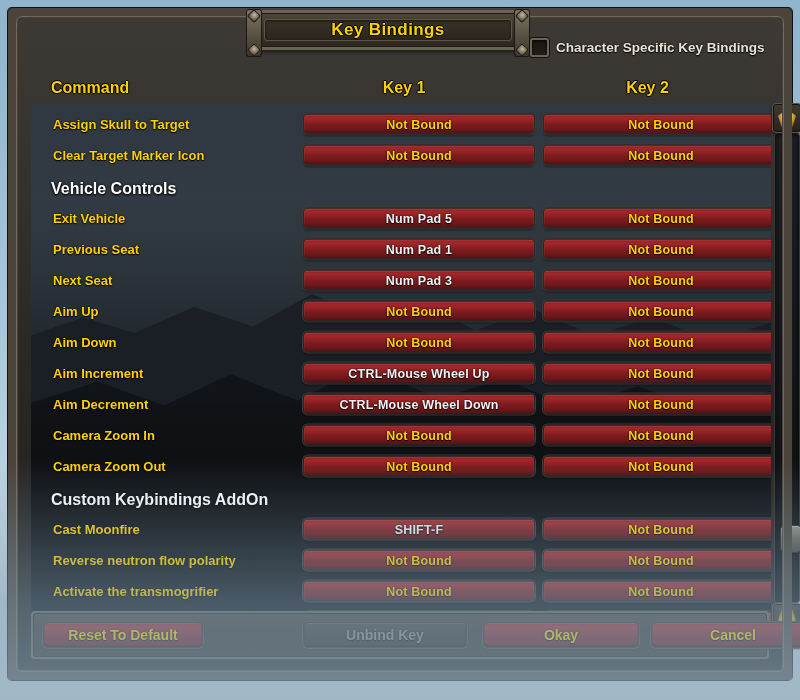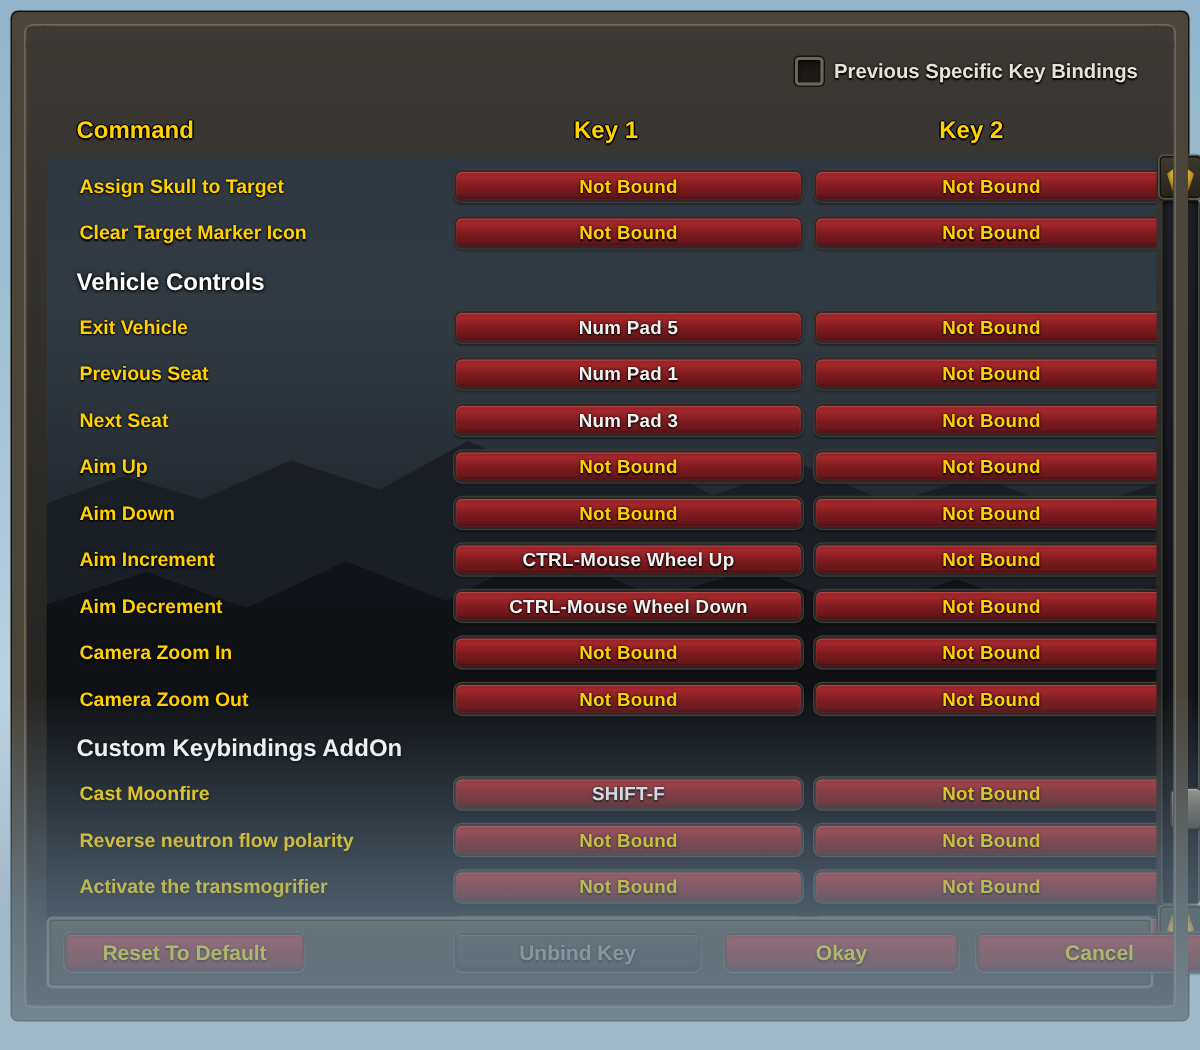--- a/index.html
+++ b/index.html
@@ -529,19 +529,31 @@
     </div>
   </div>
 
   <div class="window-border">
     <div class="corner tl"></div>
     <div class="corner tr"></div>
     <div class="corner bl"></div>
     <div class="corner br"></div>
   </div>
 
+  <div class="titlebar">
+    <div class="titlebar-inner"></div>
+    <div class="title-cap left">
+      <div class="stud t"></div>
+      <div class="stud b"></div>
+    </div>
+    <div class="title-cap right">
+      <div class="stud t"></div>
+      <div class="stud b"></div>
+    </div>
+    <span class="title-text">Key Bindings</span>
+  </div>
 
   <div class="char-specific">
     <div class="checkbox"></div>
-    <span class="label">Previous Specific Key Bindings</span>
+    <span class="label">Character Specific Key Bindings</span>
   </div>
 
 </div>
 
 </body></html>

